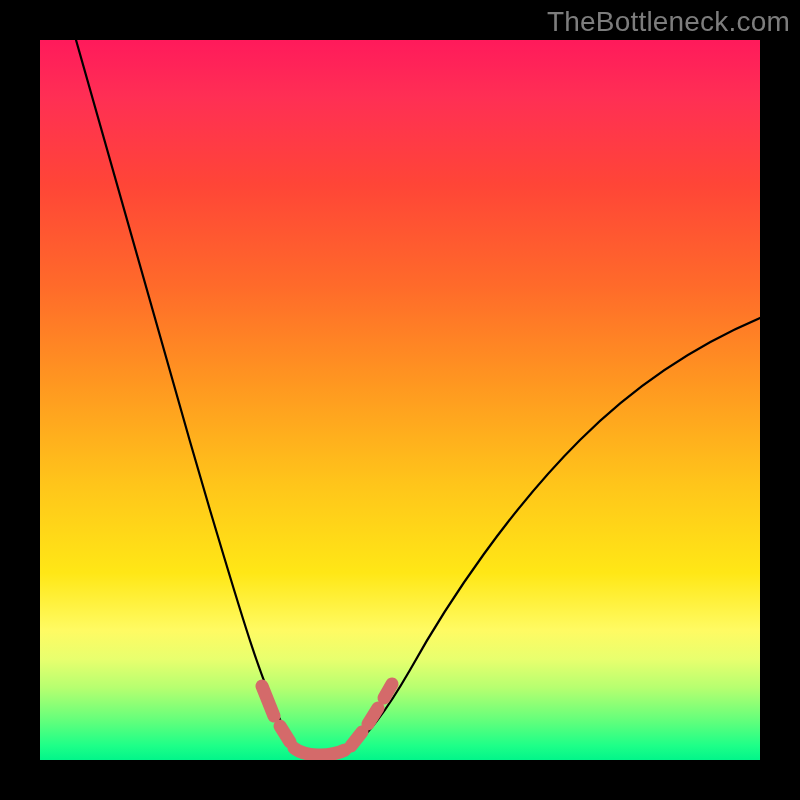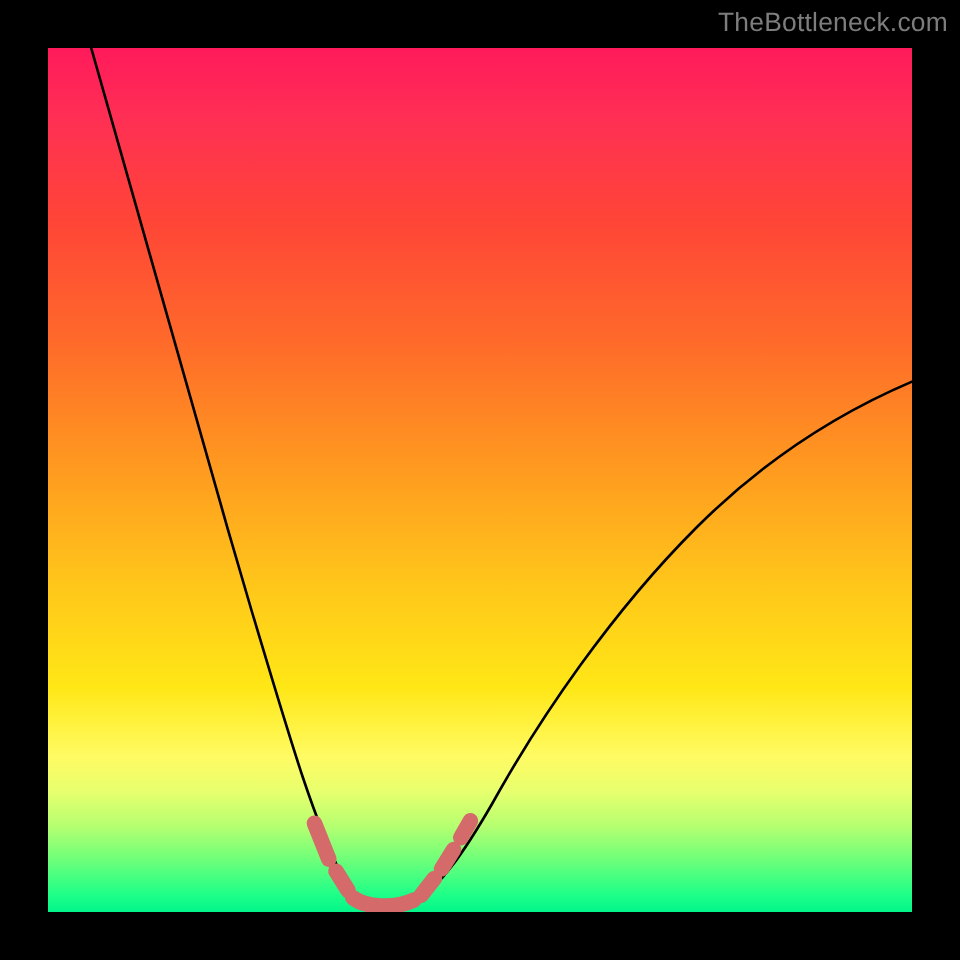--- a/index.html
+++ b/index.html
@@ -46,21 +46,21 @@
     left: 0;
     top: 0;
     width: 720px;
     height: 720px;
   }
   .watermark {
     position: absolute;
     top: 6px;
     right: 10px;
     color: #7d7d7d;
-    font-size: 22px;
+    font-size: 28px;
     letter-spacing: 0.2px;
     font-weight: 400;
   }
 </style>
 </head>
 <body>
 
 <div class="frame">
 
   <div class="watermark">TheBottleneck.com</div>

